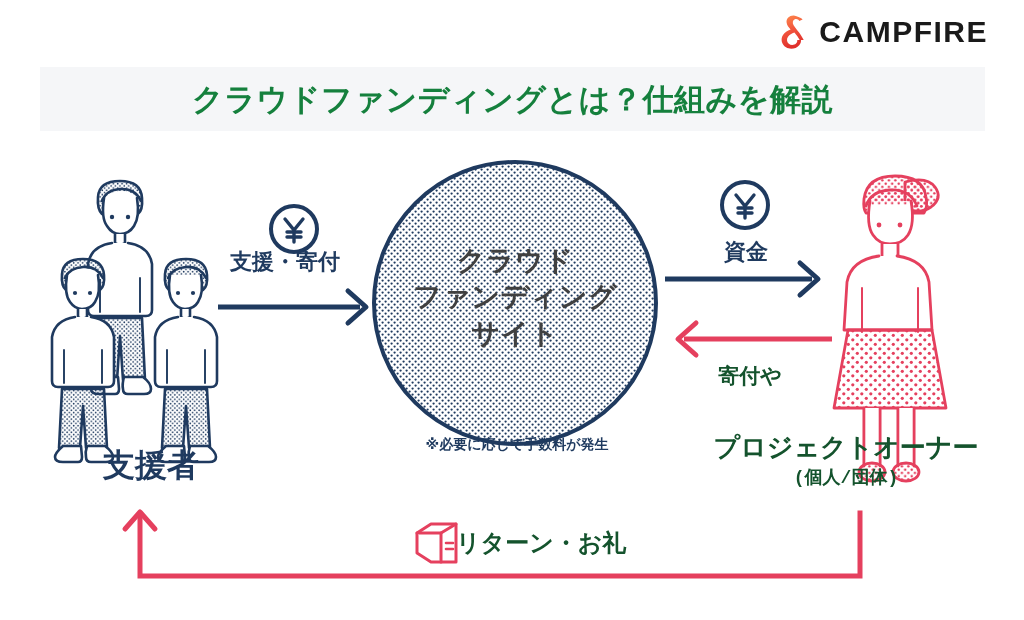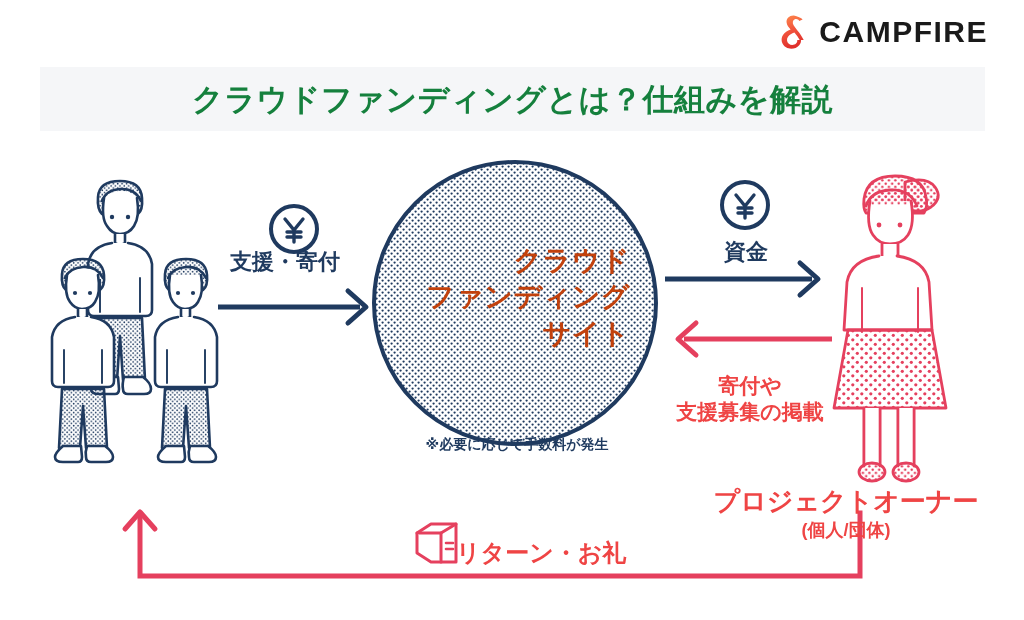--- a/index.html
+++ b/index.html
@@ -33,42 +33,42 @@
     display:flex;align-items:center;justify-content:center;
   }
   #title-band .title-text{
     font-size:31px;font-weight:bold;color:#15803d;
     letter-spacing:0.5px;line-height:1;
     white-space:nowrap;
   }
 
   
   .navy{color:#1f3a5f;}
-  .red{color:#ef4444;margin-top:10px;}
+  .red{color:#14532d;}
 
   .lbl{
     font-weight:bold;white-space:nowrap;line-height:1.22;
     text-align:center;
   }
 
   
   #lbl-shien-kifu{left:197px;top:249px;width:176px;font-size:22px;}
   #lbl-shikin   {left:672px;top:239px;width:148px;font-size:22px;}
   #lbl-kifu-keisai{left:638px;top:363px;width:224px;font-size:21px;}
   #lbl-supporter{left:48px;top:446px;width:206px;font-size:32px;}
   #lbl-note     {left:352px;top:436px;width:330px;font-size:14px;}
-  #lbl-owner    {left:676px;top:476px;width:340px;font-size:26px;}
+  #lbl-owner    {left:676px;top:434px;width:340px;font-size:26px;font-family:Liberation Mono, monospace;}
   #lbl-owner .sub{font-size:18px;display:block;margin-top:2px;}
   #lbl-return   {left:456px;top:528px;font-size:24px;}
 
   
   #circle-label{
     left:400px;top:243px;width:230px;
-    font-size:28px;font-weight:bold;color:#c2410c;
-    text-align:right;line-height:1.30;
+    font-size:28px;font-weight:bold;color:#404040;
+    text-align:center;line-height:1.30;
     letter-spacing:0.5px;
   }
   #circle-label span{display:block;}
 </style>
 </head>
 <body>
 
 <div id="canvas">
 
   <div class="abs" id="brand">
@@ -245,23 +245,23 @@
       <path d="M446 543 l7 0 M446 549 l7 0" stroke-width="2.6"></path>
     </g>
   </svg>
 
   <div class="abs lbl navy" id="lbl-shikin">資金</div>
 
   <div class="abs lbl navy" id="lbl-shien-kifu">支援・寄付</div>
 
   <div class="abs lbl red" id="lbl-kifu-keisai">
     <span>寄付や</span><br>
-    <span>支援募集の掲載</span>
-  </div>
-
+  </div>
+
+  <div class="abs lbl navy" id="lbl-supporter">支援者</div>
 
   <div class="abs lbl navy" id="lbl-note">※必要に応じて手数料が発生</div>
 
   <div class="abs lbl red" id="lbl-owner">
     <span>プロジェクトオーナー</span>
     <span class="sub">(個人/団体)</span>
   </div>
 
   <div class="abs lbl red" id="lbl-return">リターン・お礼</div>
 

